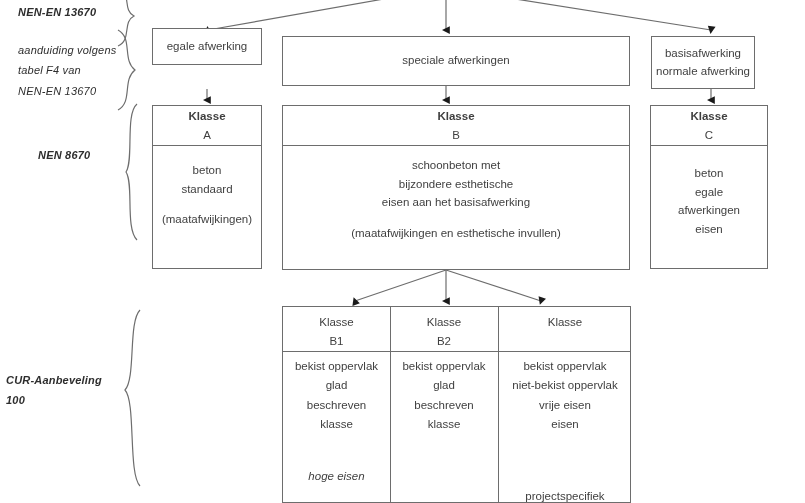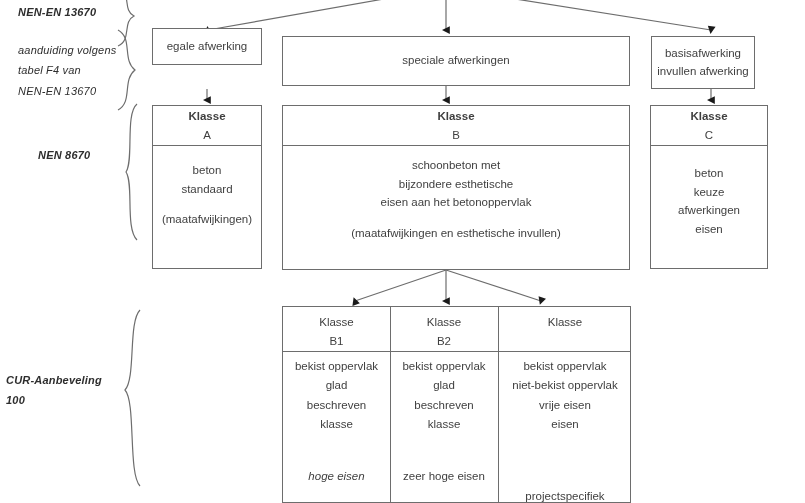--- a/index.html
+++ b/index.html
@@ -132,21 +132,21 @@
   <div class="box" style="left:152px;top:28px;width:110px;height:37px;">
     <span class="ln">egale afwerking</span>
   </div>
 
   <div class="box" style="left:282px;top:36px;width:348px;height:50px;">
     <span class="ln">speciale afwerkingen</span>
   </div>
 
   <div class="box" style="left:651px;top:36px;width:104px;height:53px;">
     <span class="ln">basisafwerking</span>
-    <span class="ln">invullen afwerking</span>
+    <span class="ln">normale afwerking</span>
   </div>
 
   <div class="box" style="left:152px;top:105px;width:110px;height:164px;display:block;">
     <div class="klassehead" style="height:40px;">
       <span class="kword">Klasse</span>
       <span>A</span>
     </div>
     <div class="klassebody" style="top:55px;">
       <span class="ln">beton</span>
       <span class="ln">standaard</span>
@@ -156,34 +156,34 @@
   </div>
 
   <div class="box" style="left:282px;top:105px;width:348px;height:165px;display:block;">
     <div class="klassehead" style="height:40px;">
       <span class="kword">Klasse</span>
       <span>B</span>
     </div>
     <div class="klassebody" style="top:50px;">
       <span class="ln">schoonbeton met</span>
       <span class="ln">bijzondere esthetische</span>
-      <span class="ln">eisen aan het betonoppervlak</span>
+      <span class="ln">eisen aan het basisafwerking</span>
       <span class="spacer"></span>
       <span class="ln">(maatafwijkingen en esthetische invullen)</span>
     </div>
   </div>
 
   <div class="box" style="left:650px;top:105px;width:118px;height:164px;display:block;">
     <div class="klassehead" style="height:40px;">
       <span class="kword">Klasse</span>
       <span>C</span>
     </div>
     <div class="klassebody" style="top:58px;">
       <span class="ln">beton</span>
-      <span class="ln">keuze</span>
+      <span class="ln">egale</span>
       <span class="ln">afwerkingen</span>
       <span class="ln">eisen</span>
     </div>
   </div>
 
   <div class="box" style="left:282px;top:306px;width:349px;height:197px;display:block;">
 
     <div class="hrule" style="left:0;right:0;top:44px;"></div>
 
     <div class="vrule" style="left:107px;top:0;height:197px;"></div>
@@ -204,21 +204,20 @@
     <div class="cell" style="left:107px;top:6px;width:108px;">
       <div>Klasse</div>
       <div>B2</div>
     </div>
     <div class="cell" style="left:107px;top:50px;width:108px;">
       <div>bekist oppervlak</div>
       <div>glad</div>
       <div>beschreven</div>
       <div>klasse</div>
     </div>
-    <div class="cell" style="left:107px;top:160px;width:108px;">zeer hoge eisen</div>
 
     <div class="cell" style="left:215px;top:6px;width:134px;">
       <div>Klasse</div>
     </div>
     <div class="cell" style="left:215px;top:50px;width:134px;">
       <div>bekist oppervlak</div>
       <div>niet-bekist oppervlak</div>
       <div>vrije eisen</div>
       <div>eisen</div>
     </div>

